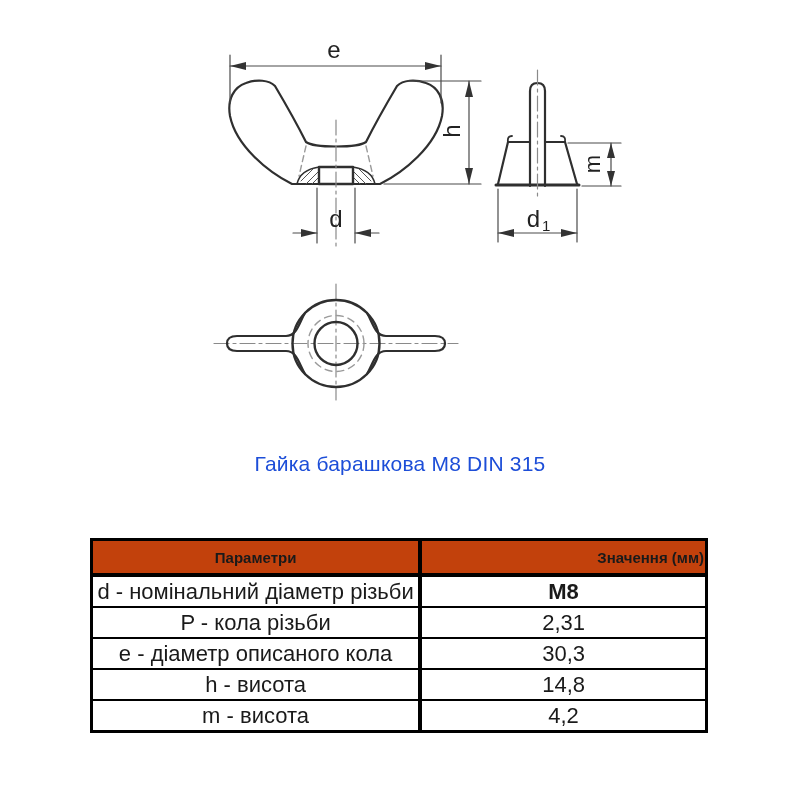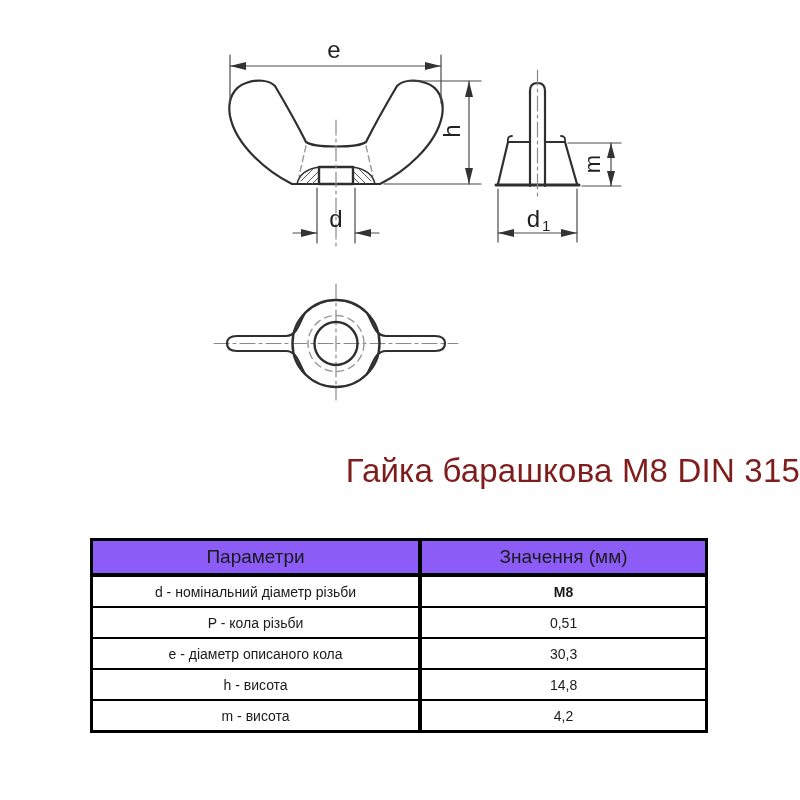--- a/index.html
+++ b/index.html
@@ -1,29 +1,29 @@
 <!DOCTYPE html>
 <html><head>
 <meta charset="utf-8">
 <style>
   html,body{margin:0;padding:0;background:#fff;}
   .page{position:relative;width:800px;height:800px;background:#fff;overflow:hidden;
         font-family:"Liberation Sans",sans-serif;}
   .drawing-svg{position:absolute;left:0;top:0;}
-  .title{position:absolute;left:0;top:452px;width:800px;text-align:right;
-         font-size:33px;color:#7f1d1d;letter-spacing:0.2px;}
+  .title{position:absolute;left:0;top:452px;width:800px;text-align:center;
+         font-size:21px;color:#1d4ed8;letter-spacing:0.2px;}
   .spec-table{position:absolute;left:90px;top:538px;width:618px;
               border-collapse:collapse;table-layout:fixed;color:#1a1a1a;}
   .spec-table,.spec-table th,.spec-table td{border:2px solid #000;}
   .spec-table{border:3px solid #000;}
-  .spec-table th{background:#8b5cf6;font-size:19px;font-weight:normal;height:30px;
+  .spec-table th{background:#c2410c;font-size:15px;font-weight:bold;height:30px;
                  border-bottom:4px solid #000;}
-  .spec-table td{font-size:14px;height:27px;text-align:center;vertical-align:middle;}
+  .spec-table td{font-size:22px;height:27px;text-align:center;vertical-align:middle;}
   .col-param{width:53.5%;}
-  .col-value{width:46.5%;border-left:4px solid #000 !important;}
+  .col-value{width:46.5%;border-left:4px solid #000 !important;text-align:right;}
   .bold{font-weight:bold;}
   text{font-family:"Liberation Sans",sans-serif;fill:#222;}
 </style>
 </head>
 <body>
 
 <div class="page">
 
   <svg class="drawing-svg" width="800" height="440" viewBox="0 0 800 440">
 
@@ -146,21 +146,21 @@
         <th class="col-value">Значення (мм)</th>
       </tr>
     </thead>
     <tbody>
       <tr>
         <td class="col-param">d - номінальний діаметр різьби</td>
         <td class="col-value bold">М8</td>
       </tr>
       <tr>
         <td class="col-param">P - кола різьби</td>
-        <td class="col-value">0,51</td>
+        <td class="col-value">2,31</td>
       </tr>
       <tr>
         <td class="col-param">е - діаметр описаного кола</td>
         <td class="col-value">30,3</td>
       </tr>
       <tr>
         <td class="col-param">h - висота</td>
         <td class="col-value">14,8</td>
       </tr>
       <tr>

